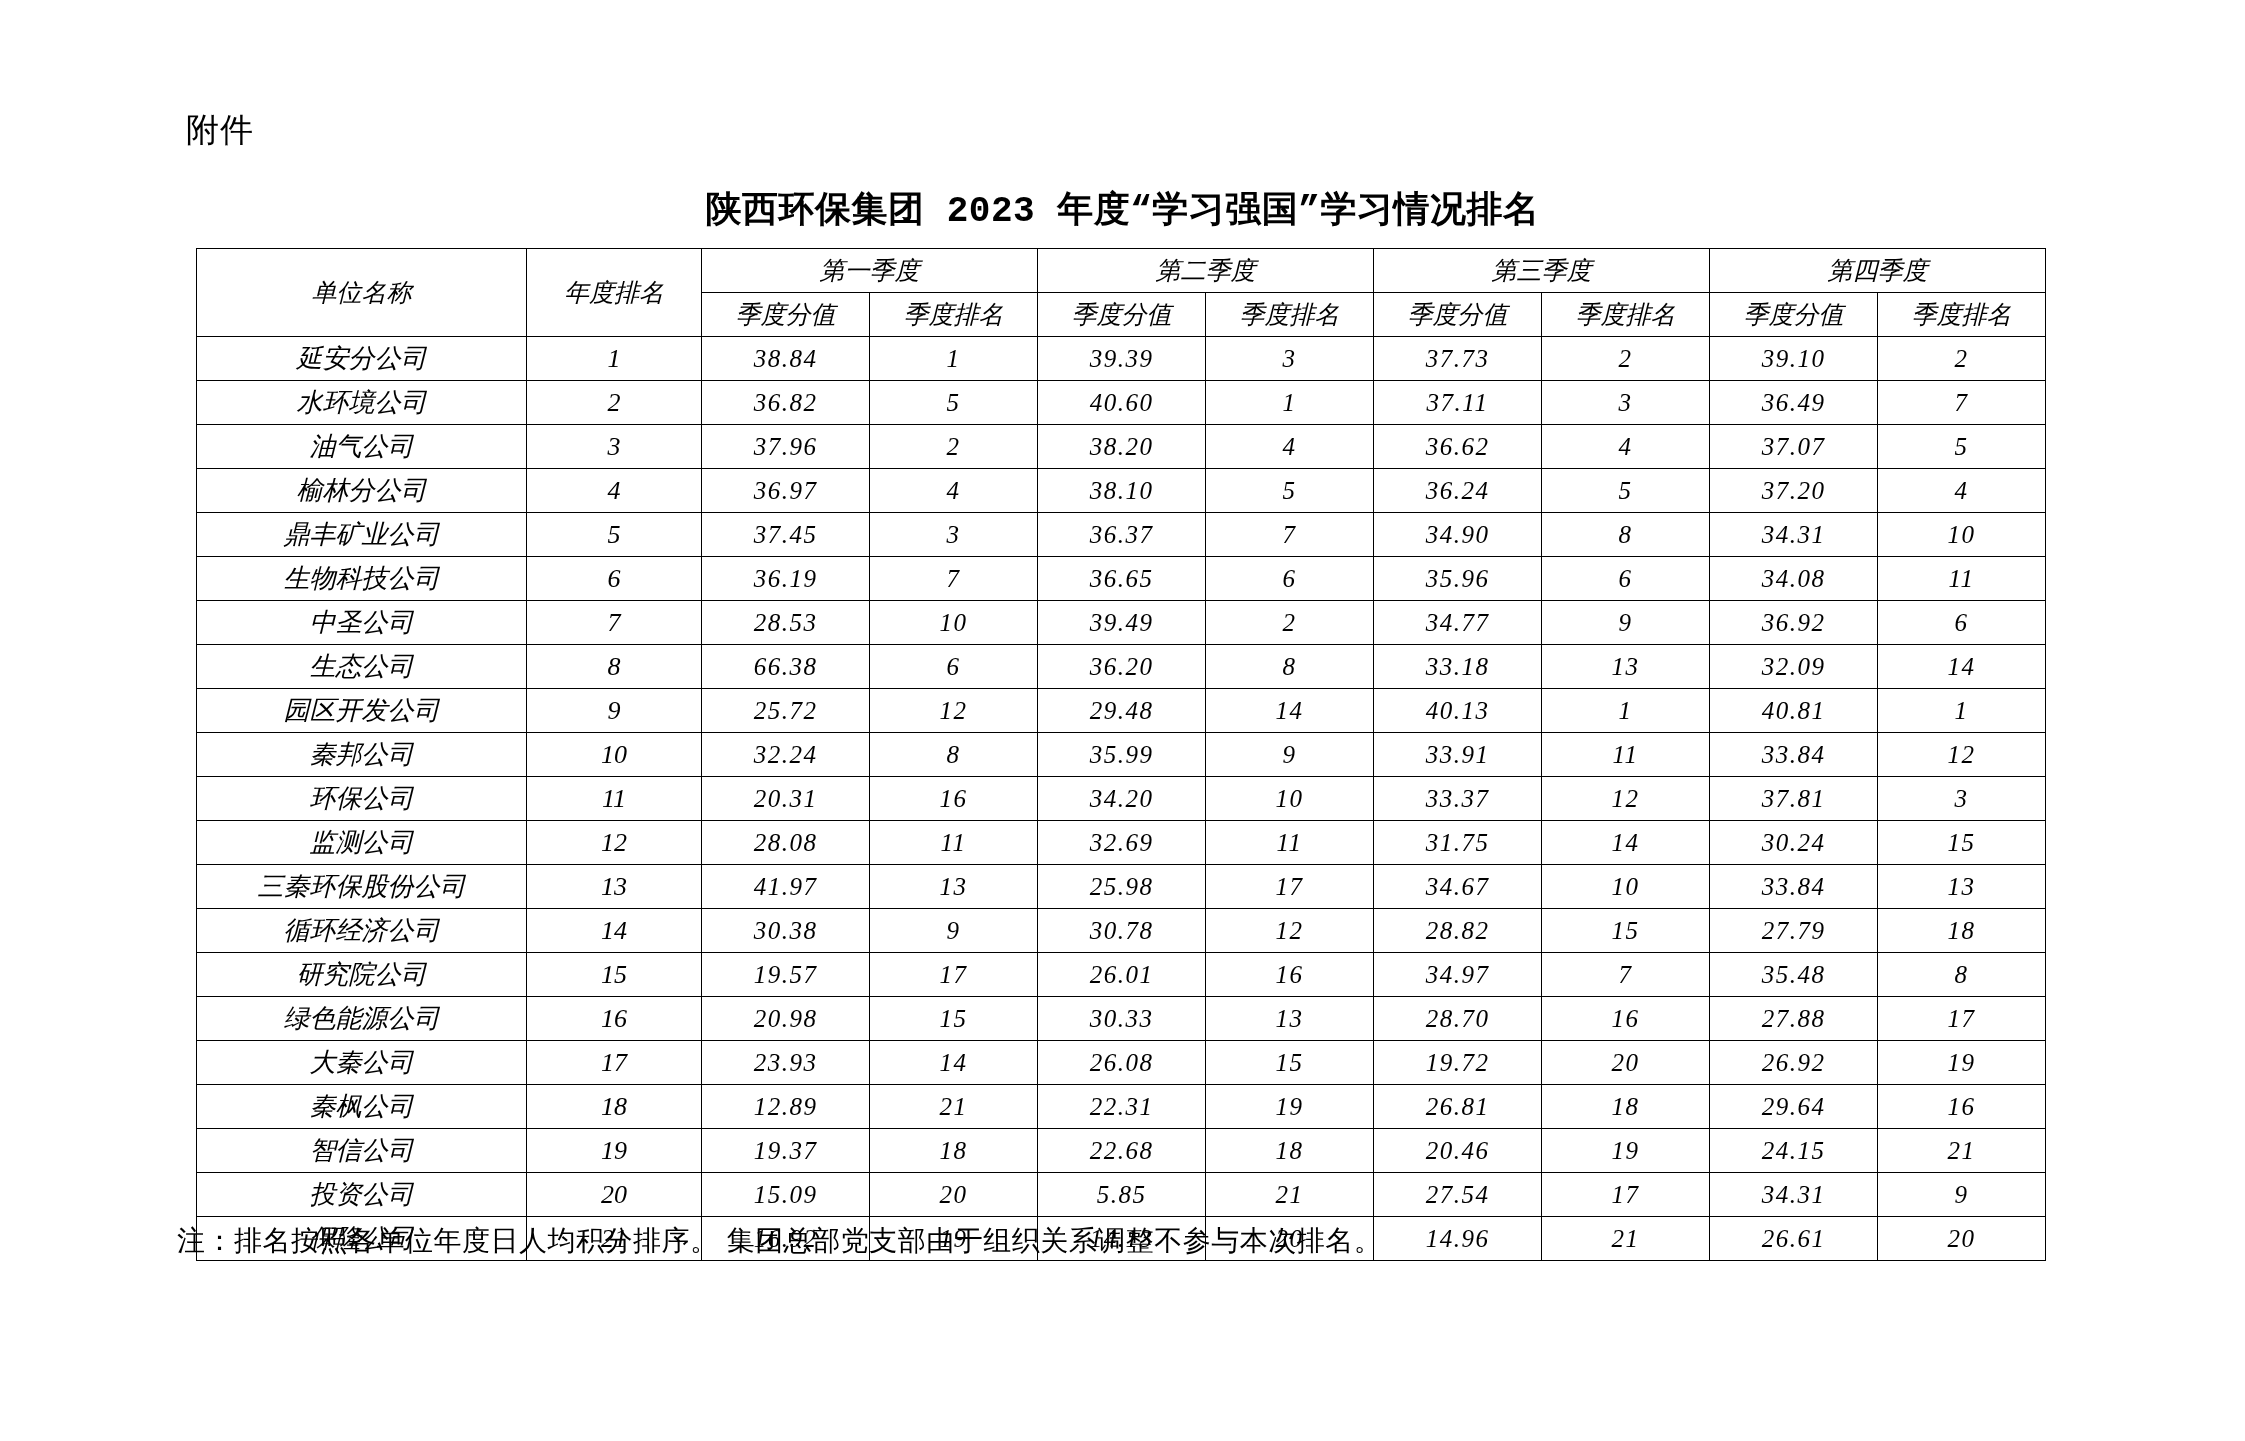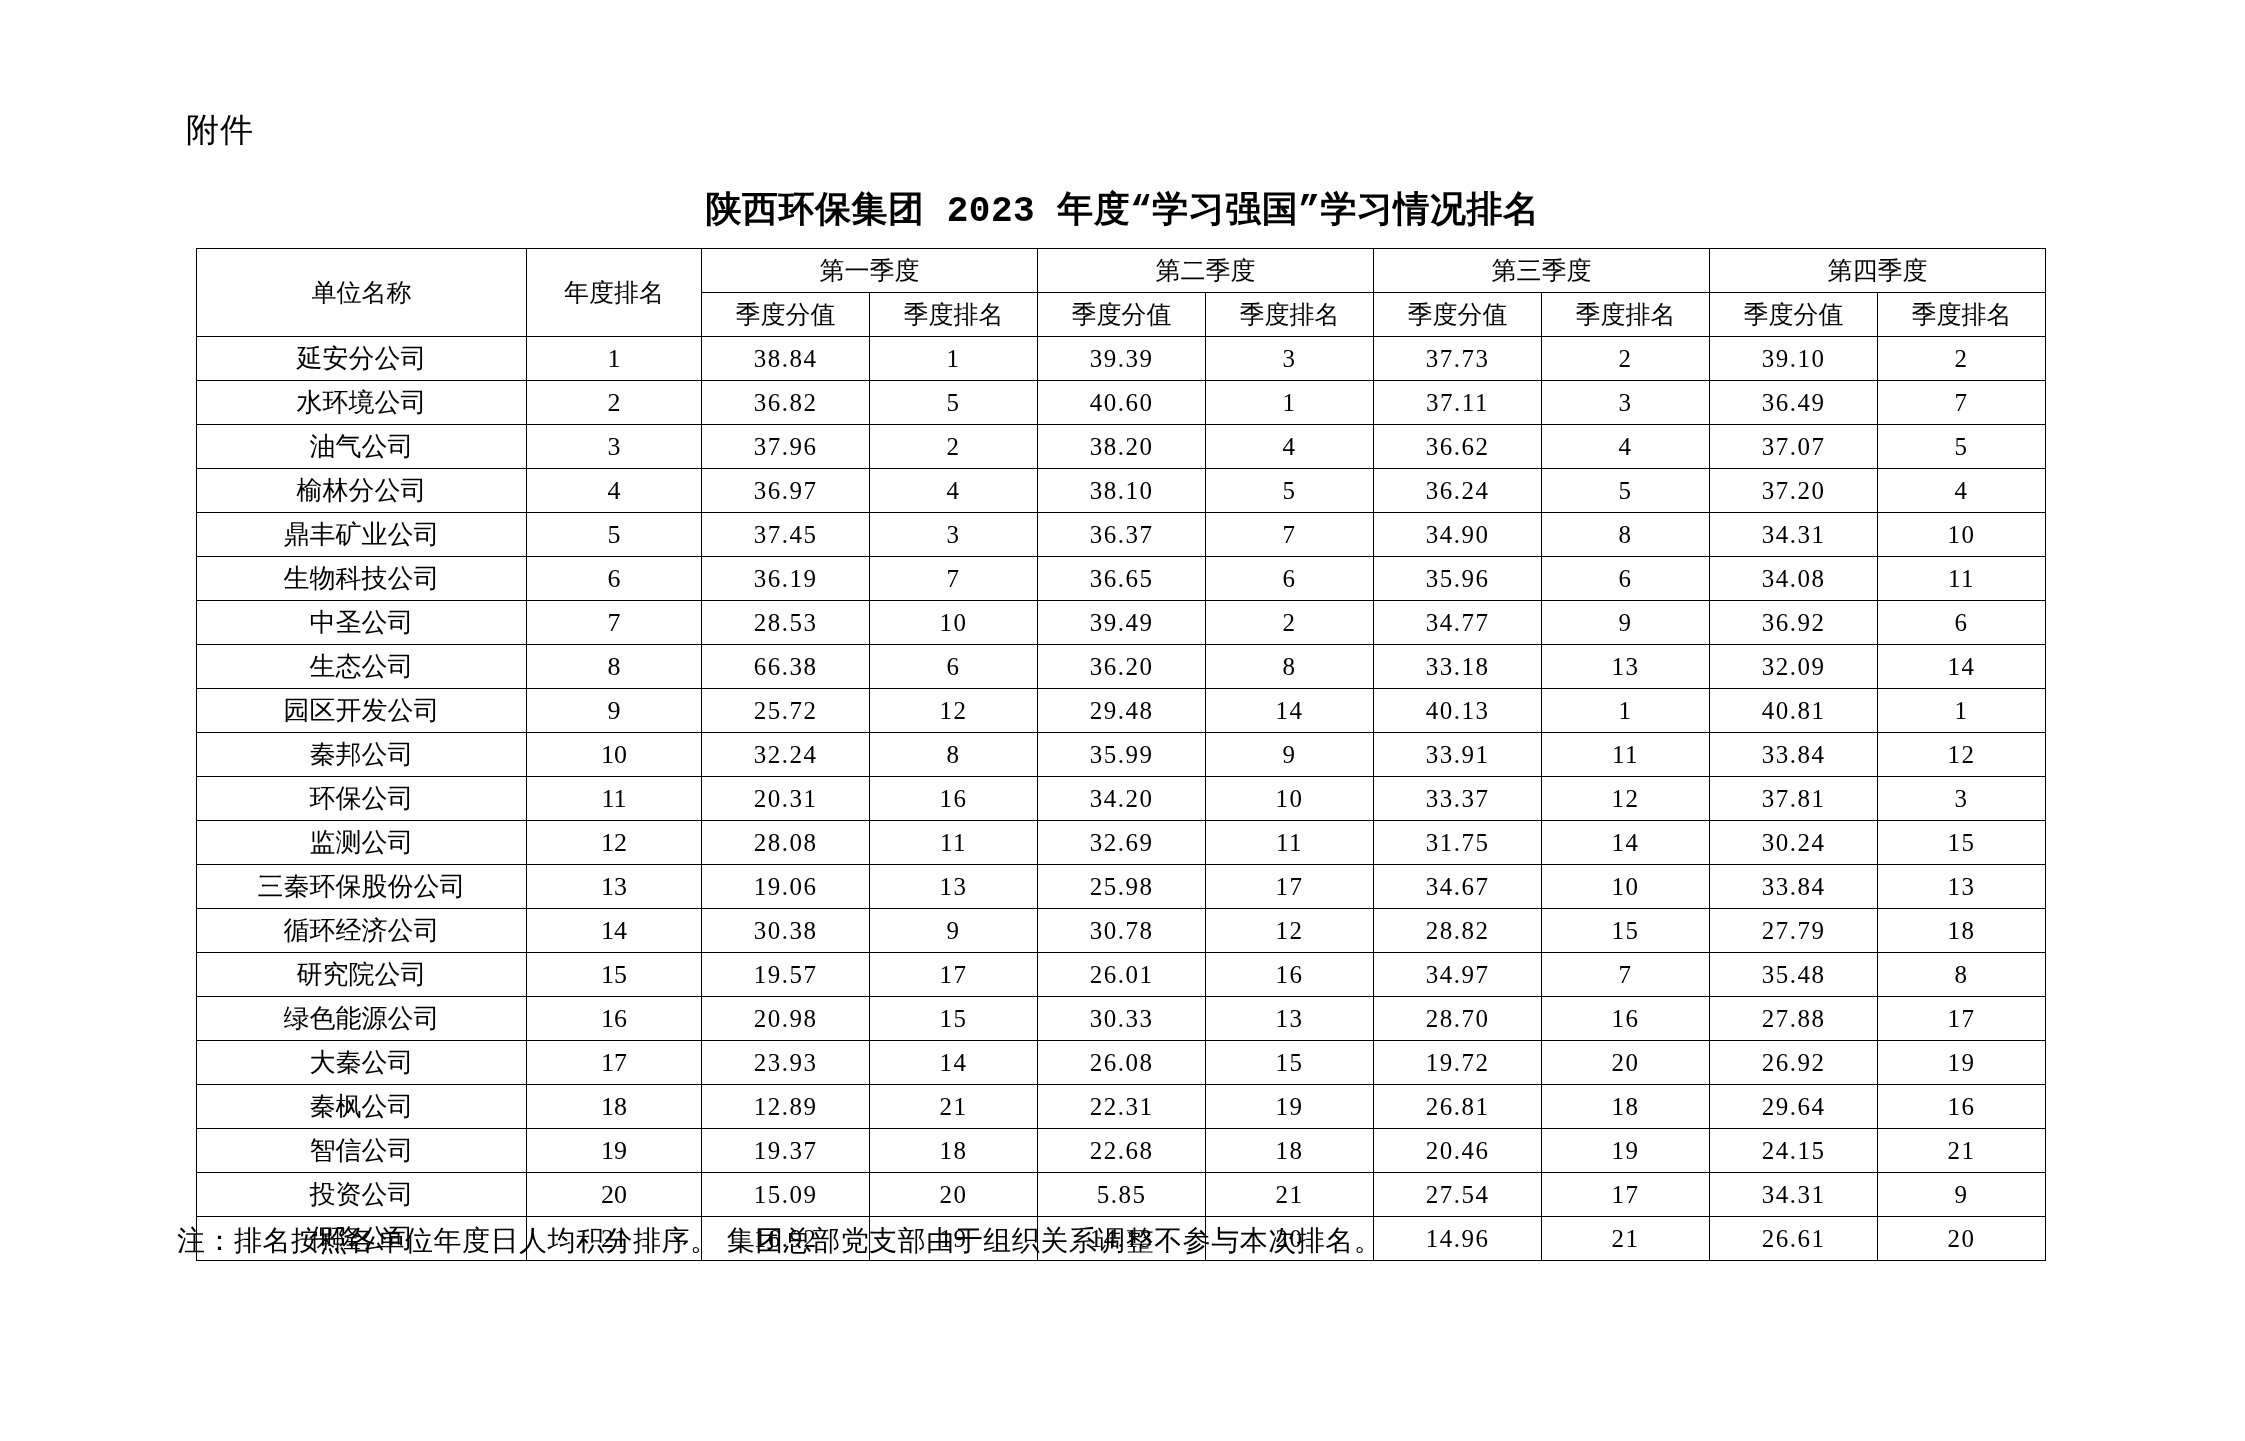--- a/index.html
+++ b/index.html
@@ -41,20 +41,21 @@
     font-family: Liberation Mono, monospace;
   }
   table.rank-table {
     position: absolute;
     left: 196px;
     top: 248px;
     width: 1850px;
     border-collapse: collapse;
     table-layout: fixed;
     font-size: 25px;
+    font-style: italic;
   }
   table.rank-table th,
   table.rank-table td {
     border: 1.5px solid #000000;
     text-align: center;
     vertical-align: middle;
     padding: 0;
     height: 43px;
     line-height: 43px;
     font-weight: normal;
@@ -270,21 +271,21 @@
           <td class="num-cell">32.69</td>
           <td class="num-cell">11</td>
           <td class="num-cell">31.75</td>
           <td class="num-cell">14</td>
           <td class="num-cell">30.24</td>
           <td class="num-cell">15</td>
         </tr>
         <tr>
           <td class="unit-cell">三秦环保股份公司</td>
           <td class="annual-cell">13</td>
-          <td class="num-cell">19.06</td>
+          <td class="num-cell">41.97</td>
           <td class="num-cell">13</td>
           <td class="num-cell">25.98</td>
           <td class="num-cell">17</td>
           <td class="num-cell">34.67</td>
           <td class="num-cell">10</td>
           <td class="num-cell">33.84</td>
           <td class="num-cell">13</td>
         </tr>
         <tr>
           <td class="unit-cell">循环经济公司</td>

